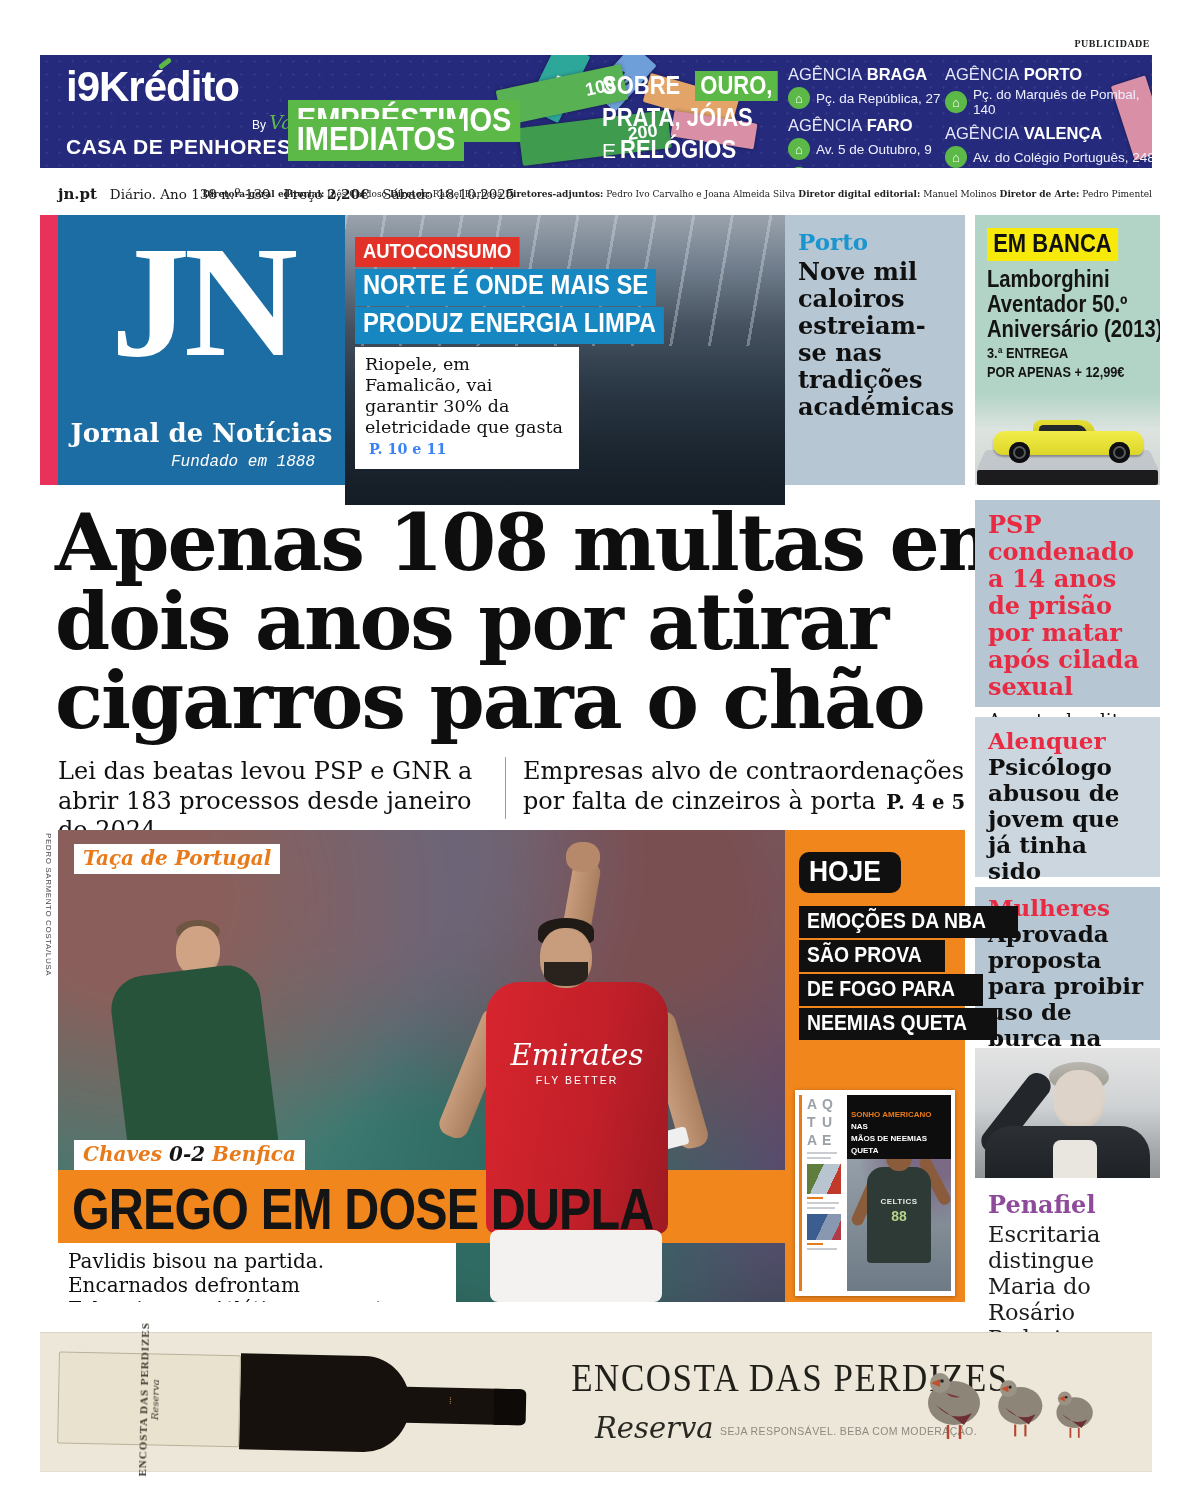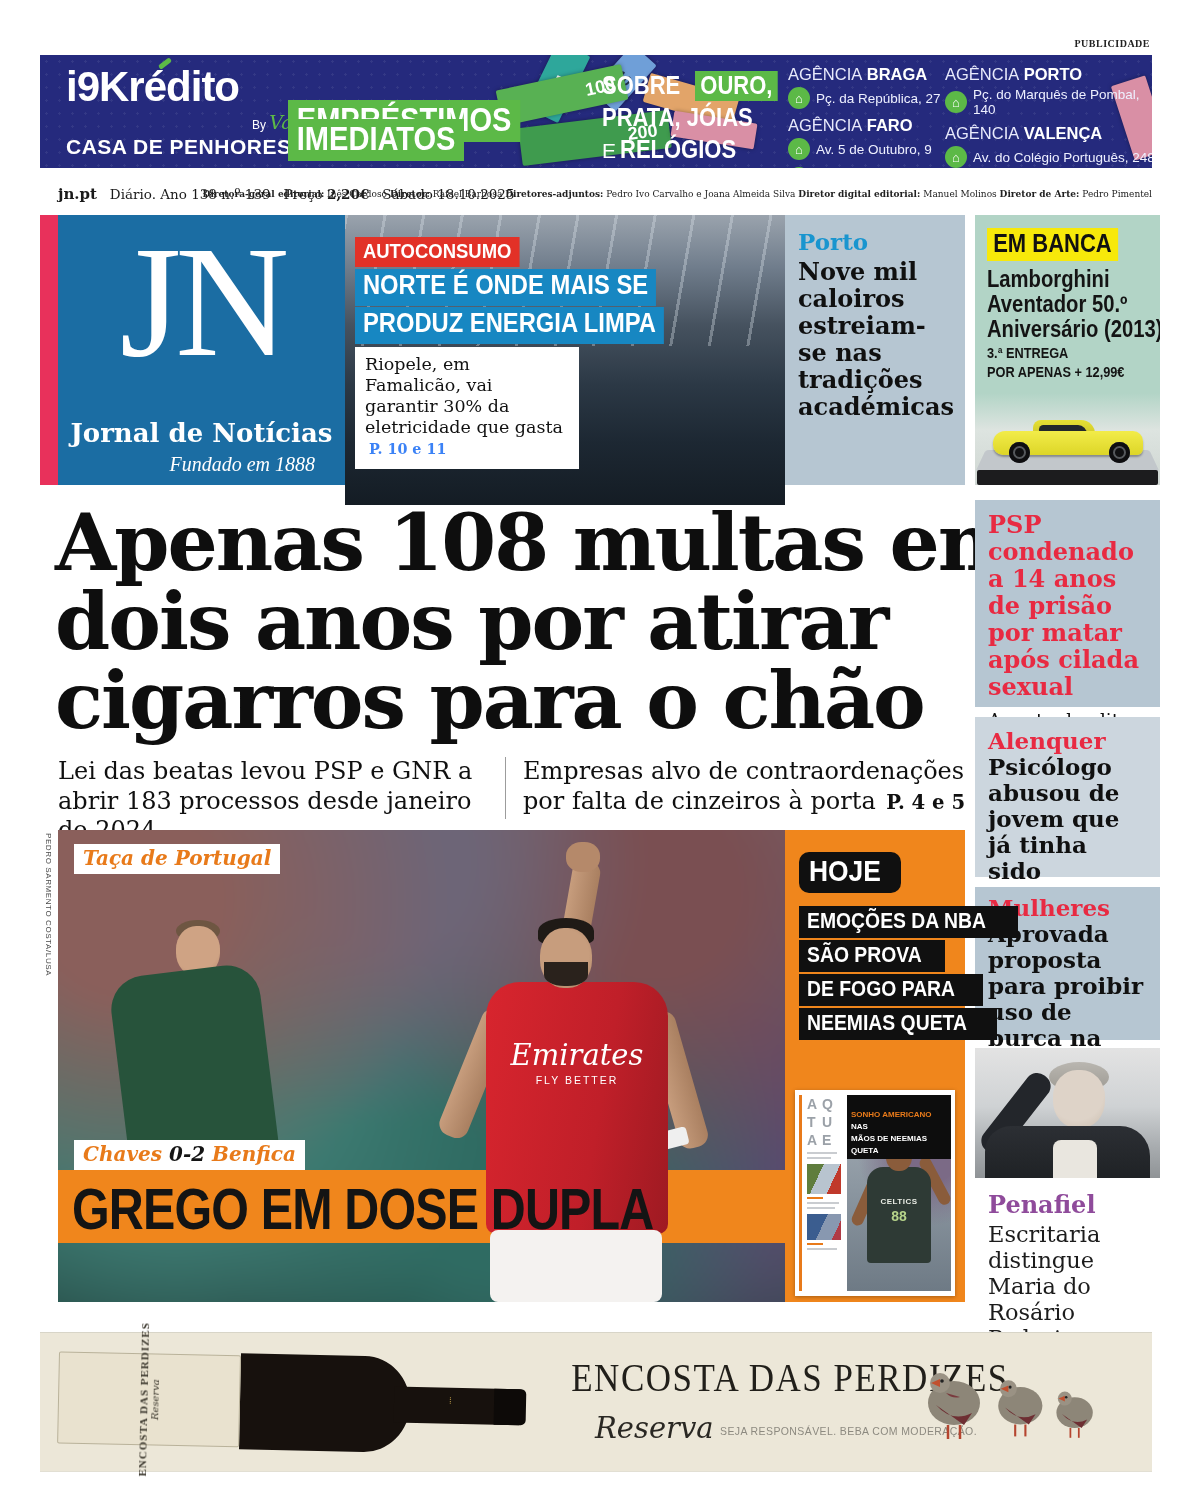--- a/index.html
+++ b/index.html
@@ -37,24 +37,24 @@
   
   .masthead { left:40px; top:183px; width:1112px; height:26px; color:#1a1a1a; }
   .mh-left { position:absolute; left:18px; top:2px; font-size:13.5px; }
   .mh-left b.site { font-size:15px; }
   .mh-right { position:absolute; right:0; top:6px; font-size:9px; color:#222; white-space:nowrap; }
 
   
   .pinkstripe { left:40px; top:215px; width:18px; height:270px; background:#e8315b; }
   .jnblock { left:58px; top:215px; width:287px; height:270px; background:#1b6da3; color:#fff; }
   .jn-init { position:absolute; left:0; right:0; top:8px; text-align:center; font-size:158px; line-height:1;
-             font-weight:normal; letter-spacing:-6px; font-family:"Liberation Serif",serif; }
+             font-weight:bold; letter-spacing:-6px; font-family:"Liberation Serif",serif; }
   .jn-name { position:absolute; left:0; right:0; top:203px; text-align:center; font-size:26px; font-weight:bold;
              font-family:"DejaVu Serif",serif; }
-  .jn-founded { position:absolute; right:30px; top:238px; font-size:20px; font-style:italic; font-family:Liberation Serif, serif; }
+  .jn-founded { position:absolute; right:30px; top:238px; font-size:16px; font-style:italic; font-family:Liberation Mono, monospace; }
 
   .facphoto { left:345px; top:215px; width:440px; height:290px; overflow:hidden;
       background:linear-gradient(180deg,#9aa3ad 0%,#707d8c 18%,#46525f 38%,#2c3946 58%,#1d2833 78%,#141c24 100%); }
   .fac-beams { position:absolute; inset:0;
       background:repeating-linear-gradient(100deg, rgba(220,228,235,.35) 0 3px, transparent 3px 38px); height:45%; }
   .fac-water { position:absolute; left:18px; top:200px; width:120px; height:26px; border-radius:50%;
       background:radial-gradient(ellipse at 30% 50%, rgba(240,248,255,.95), rgba(240,248,255,0) 70%); transform:rotate(14deg); }
   .kicker-red { background:#e23127; color:#fff; padding:2px 9px 4px; font-size:21px; }
   .bluechip { background:#1787c2; color:#fff; padding:1px 9px 5px; font-size:27px; }
   .whitebox { background:#fff; color:#111; width:224px; padding:7px 10px 9px; font-size:17.5px; line-height:21px; }
@@ -433,20 +433,25 @@
       <span class="tp-chip" style="color:#e87a1a;">Taça de Portugal</span>
     </div>
     <div class="abs" style="left:16px;top:312px;">
       <span class="tp-chip"><span style="color:#e87a1a;">Chaves</span>
       <span style="color:#141414;">0-2</span>
       <span style="color:#e87a1a;">Benfica</span></span>
     </div>
     <div class="grego">
       <span class="cx" style="transform:scaleX(.85);">GREGO EM DOSE DUPLA</span>
     </div>
+    <div class="capbox">
+      <div>Pavlidis bisou na partida. Encarnados defrontam</div>
+      <div><span>Felgueiras ou Atlético na quarta ronda</span>
+        </div>
+    </div>
   </div>
 
   <div class="abs hoje">
     <div class="hoje-label">
       <span class="cx">HOJE</span>
     </div>
     <div class="hoje-line" style="top:76px;">
       <span class="cx">EMOÇÕES DA NBA</span></div>
     <div class="hoje-line" style="top:110px;">
       <span class="cx">SÃO PROVA</span></div>

